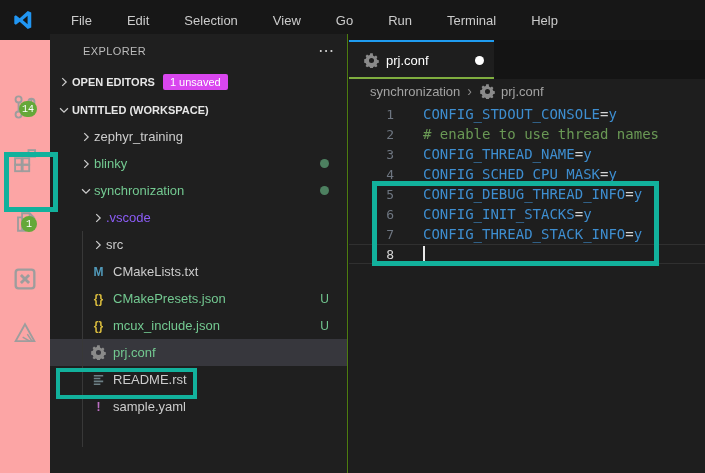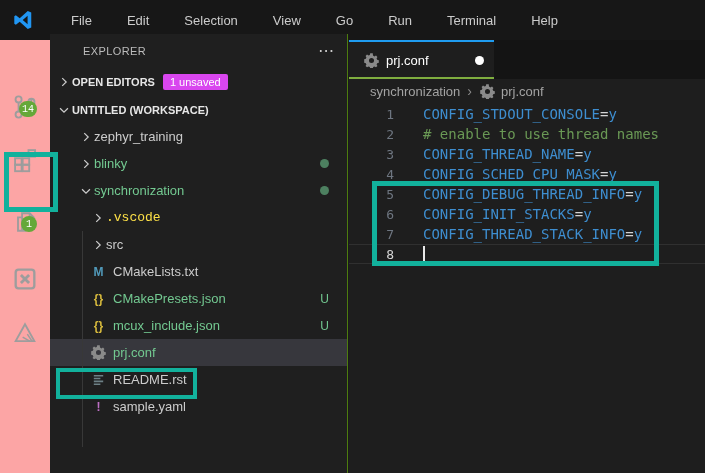--- a/index.html
+++ b/index.html
@@ -44,21 +44,21 @@
   .tree-row { height:27px; display:flex; align-items:center; font-size:13px;
     padding-right:18px; cursor:pointer; position:relative; }
   .tree-row.selected { background:#37373d; }
   .indent-1 { padding-left:28px; }
   .indent-2 { padding-left:40px; }
   .ficon { width:17px; height:17px; margin-right:6px; flex:0 0 17px;
     display:inline-flex; align-items:center; justify-content:center;
     font-size:12px; font-weight:700; }
   .ficon svg { width:15px; height:15px; }
   .lbl { white-space:nowrap; }
-  .c-default { color:#cccccc; } .c-green { color:#73c991; } .c-dim { color:#fde047;font-family:Liberation Mono, monospace; }
+  .c-default { color:#cccccc; } .c-green { color:#73c991; } .c-dim { color:#8b5cf6; }
   .git-dot { margin-left:auto; width:9px; height:9px; border-radius:50%;
     background:#4d8060; }
   .u-badge { margin-left:auto; color:#73c991; font-size:12px; }
   .indent-guide { position:absolute; left:32px; top:197px; width:1px; height:216px;
     background:#383838; }
   
   .editor { position:absolute; left:349px; top:40px; right:0; bottom:0;
     background:#1b1b1b; }
   .tabbar { height:39px; background:#141414; display:flex; }
   .tab { position:relative; width:145px; height:39px; background:#1e1e1e;

